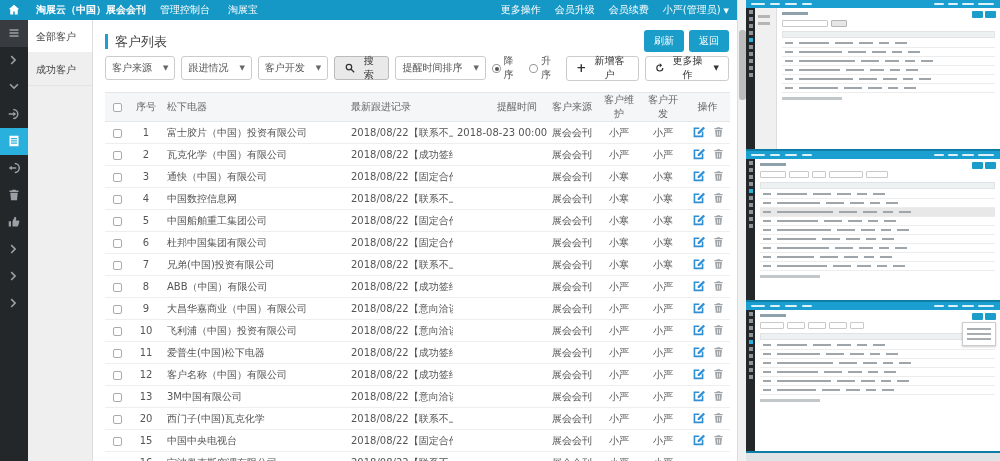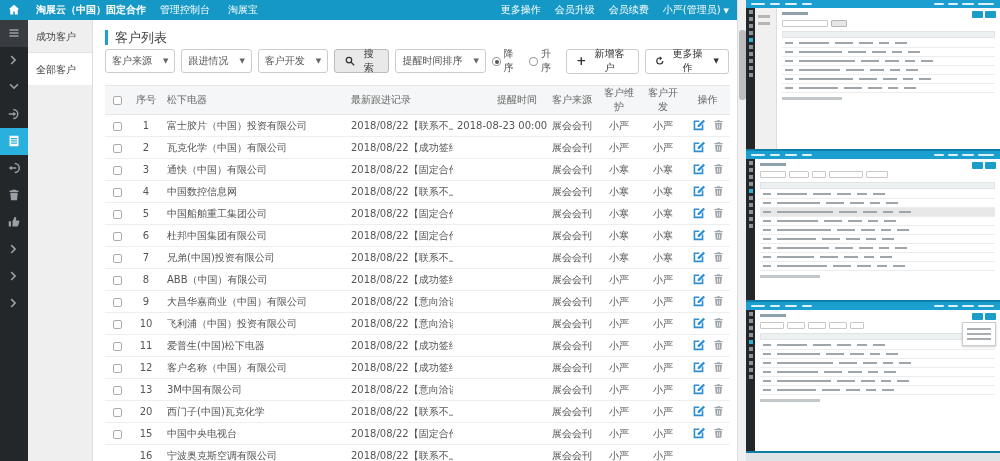--- a/index.html
+++ b/index.html
@@ -96,21 +96,21 @@
 <div id="app">
 
   <div class="win">
 
     <div class="topbar">
       <div class="home-cell">
         <svg width="12" height="12" viewBox="0 0 16 16">
             <path fill="#fff" d="M8 1 1 7h2v7h4v-4h2v4h4V7h2L8 1z"></path>
           </svg>
       </div>
-      <span class="brand">淘展云（中国）固定合作</span>
+      <span class="brand">淘展云（中国）展会会刊</span>
       <div class="topnav">
         <span>管理控制台</span>
         <span>淘展宝</span>
       </div>
       <div class="topnav-r">
         <span>更多操作</span>
         <span>会员升级</span>
         <span>会员续费</span>
         <span><span>小严(管理员)</span><span class="caret">▼</span></span>
       </div>
@@ -169,27 +169,31 @@
               </svg></span>
           </div>
           <div class="rail-item">
             <span><svg viewBox="0 0 16 16" style="width: 12px; height: 12px; fill: rgb(154, 160, 166);">
                 <path d="M5 2l6 6-6 6-1.5-1.5L8 8 3.5 3.5z"></path>
               </svg></span>
           </div>
         </div>
 
       <div class="subbar" id="subbar">
+          <div class="sub-item active">全部客户</div>
           <div class="sub-item">成功客户</div>
-          <div class="sub-item active">全部客户</div>
         </div>
 
       <div class="main">
         <div class="title-row">
           <div class="page-title">客户列表</div>
+          <div class="title-btns">
+            <button class="btn-blue">刷新</button>
+            <button class="btn-blue">返回</button>
+          </div>
         </div>
 
         <div class="filter-row">
           <div class="sel">
               <span>客户来源</span>
               <span class="caret">▼</span>
             </div>
           <div class="sel">
               <span>跟进情况</span>
               <span class="caret">▼</span>

